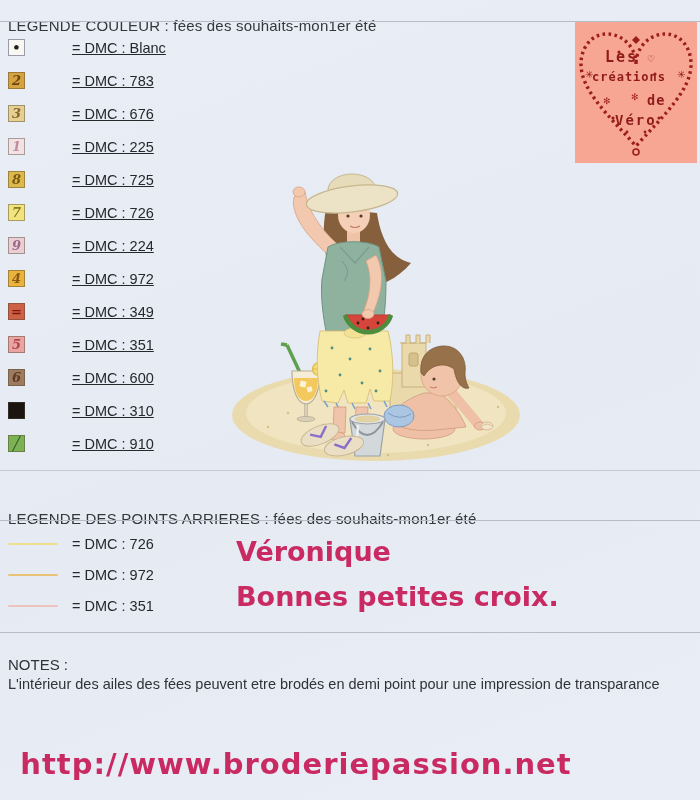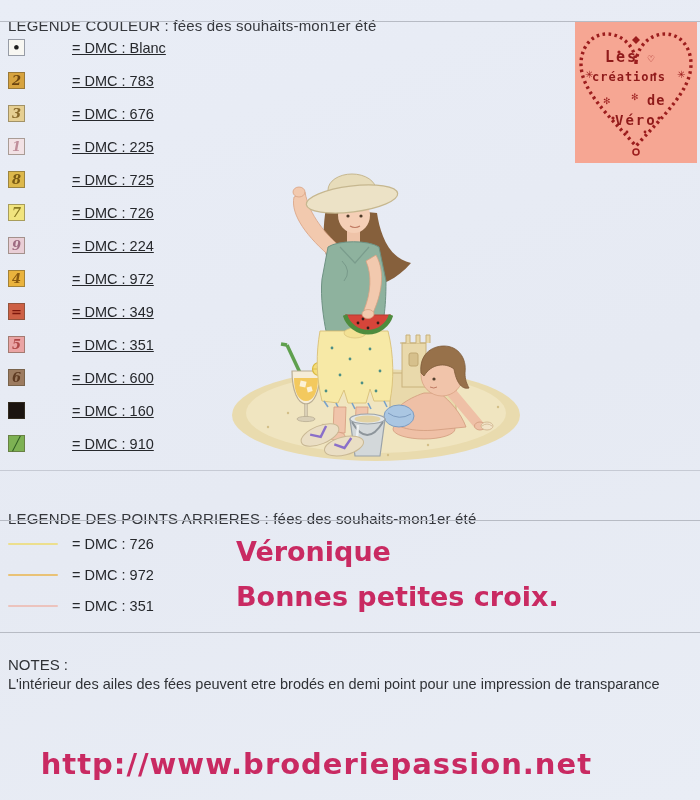--- a/index.html
+++ b/index.html
@@ -37,21 +37,21 @@
   .lw2{left:17px;top:48px;font-size:12px;letter-spacing:1px;}
   .lw3{left:72px;top:70px;font-size:13.5px;letter-spacing:1px;}
   .lw4{left:40px;top:90px;font-size:14px;letter-spacing:2px;}
 
   .illus{position:absolute;left:228px;top:163px;width:292px;height:302px;}
 
   .signature{position:absolute;left:236px;top:529px;font-family:"DejaVu Sans", sans-serif;
     font-weight:bold;font-size:27px;line-height:45px;white-space:nowrap;}
   .notes-h{position:absolute;left:8px;top:656px;font-size:15px;color:#303236;}
   .notes-b{position:absolute;left:8px;top:676px;font-size:14.5px;color:#303236;white-space:nowrap;}
-  .url{position:absolute;left:0;top:747px;width:592px;text-align:right;
+  .url{position:absolute;left:0;top:747px;width:592px;text-align:center;
     font-family:"DejaVu Sans", sans-serif;font-weight:bold;font-size:29px;letter-spacing:1px;}
 </style>
 </head>
 <body>
 
 <div class="page">
 
   <div class="section-title" style="top:4px;">LEGENDE COULEUR : fées des souhaits-mon1er été</div>
   <div class="rule" style="top:21px;"></div>
 
@@ -118,21 +118,21 @@
     <div class="lrow">
       <span class="sym" style="background-color: rgb(234, 164, 164); color: rgb(176, 72, 72);">5</span>
       <span class="lbl">= DMC : 351</span>
     </div>
     <div class="lrow">
       <span class="sym" style="background-color: rgb(156, 123, 96); color: rgb(94, 58, 34);">6</span>
       <span class="lbl">= DMC : 600</span>
     </div>
     <div class="lrow">
       <span class="sym" style="background-color: rgb(27, 20, 16); color: rgb(27, 20, 16);"></span>
-      <span class="lbl">= DMC : 160</span>
+      <span class="lbl">= DMC : 310</span>
     </div>
     <div class="lrow">
       <span class="sym" style="background-color: rgb(125, 177, 83); color: rgb(46, 92, 34);">╱</span>
       <span class="lbl">= DMC : 910</span>
     </div>
   </div>
 
   <div class="illus">
     <svg width="292" height="302" viewBox="0 0 292 302">
       <g>

